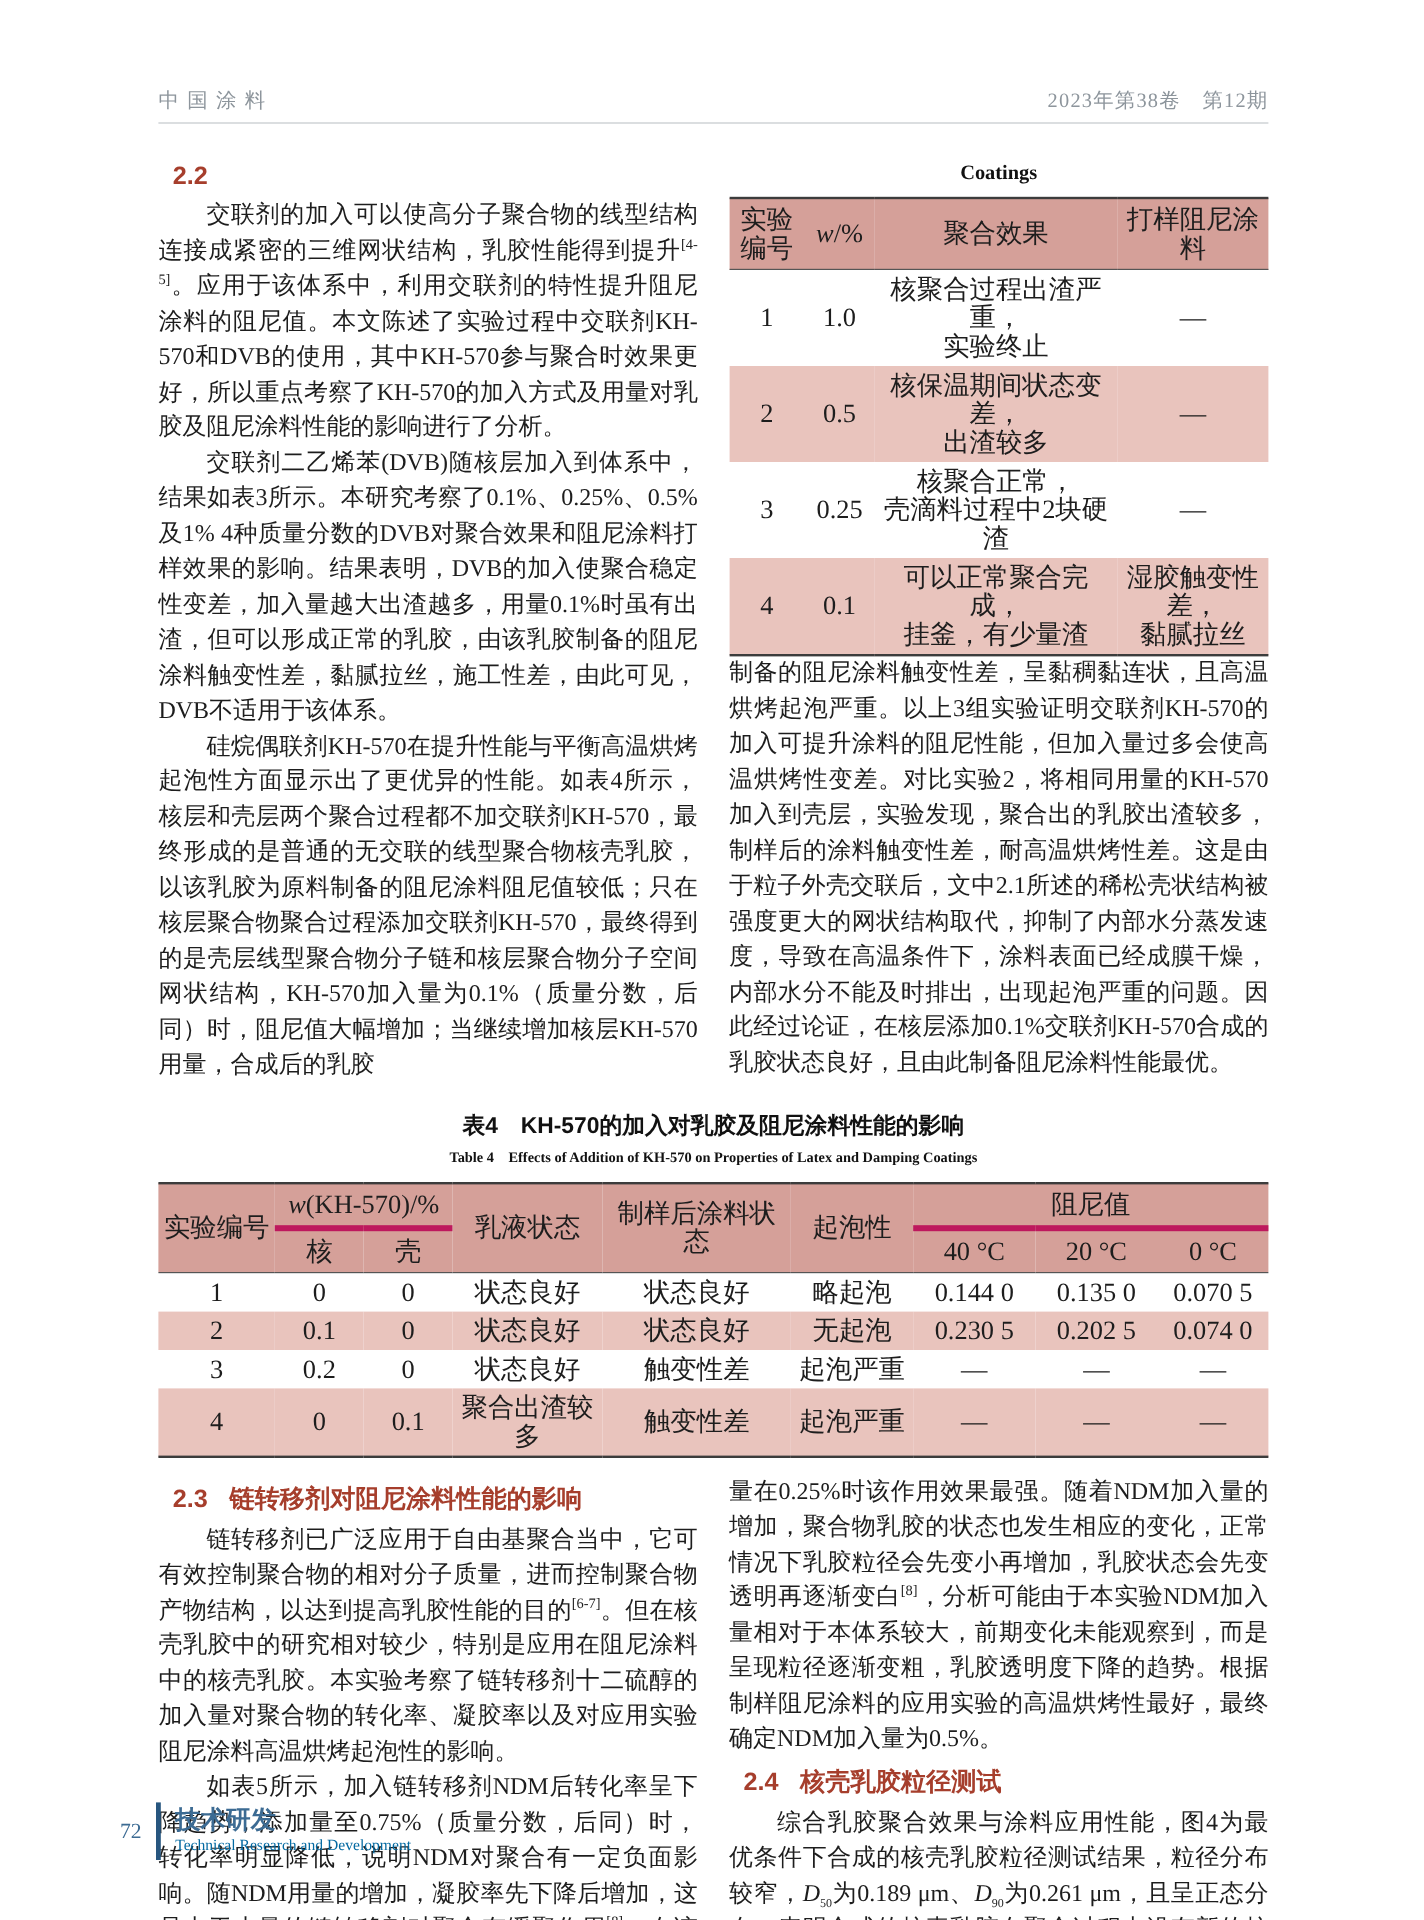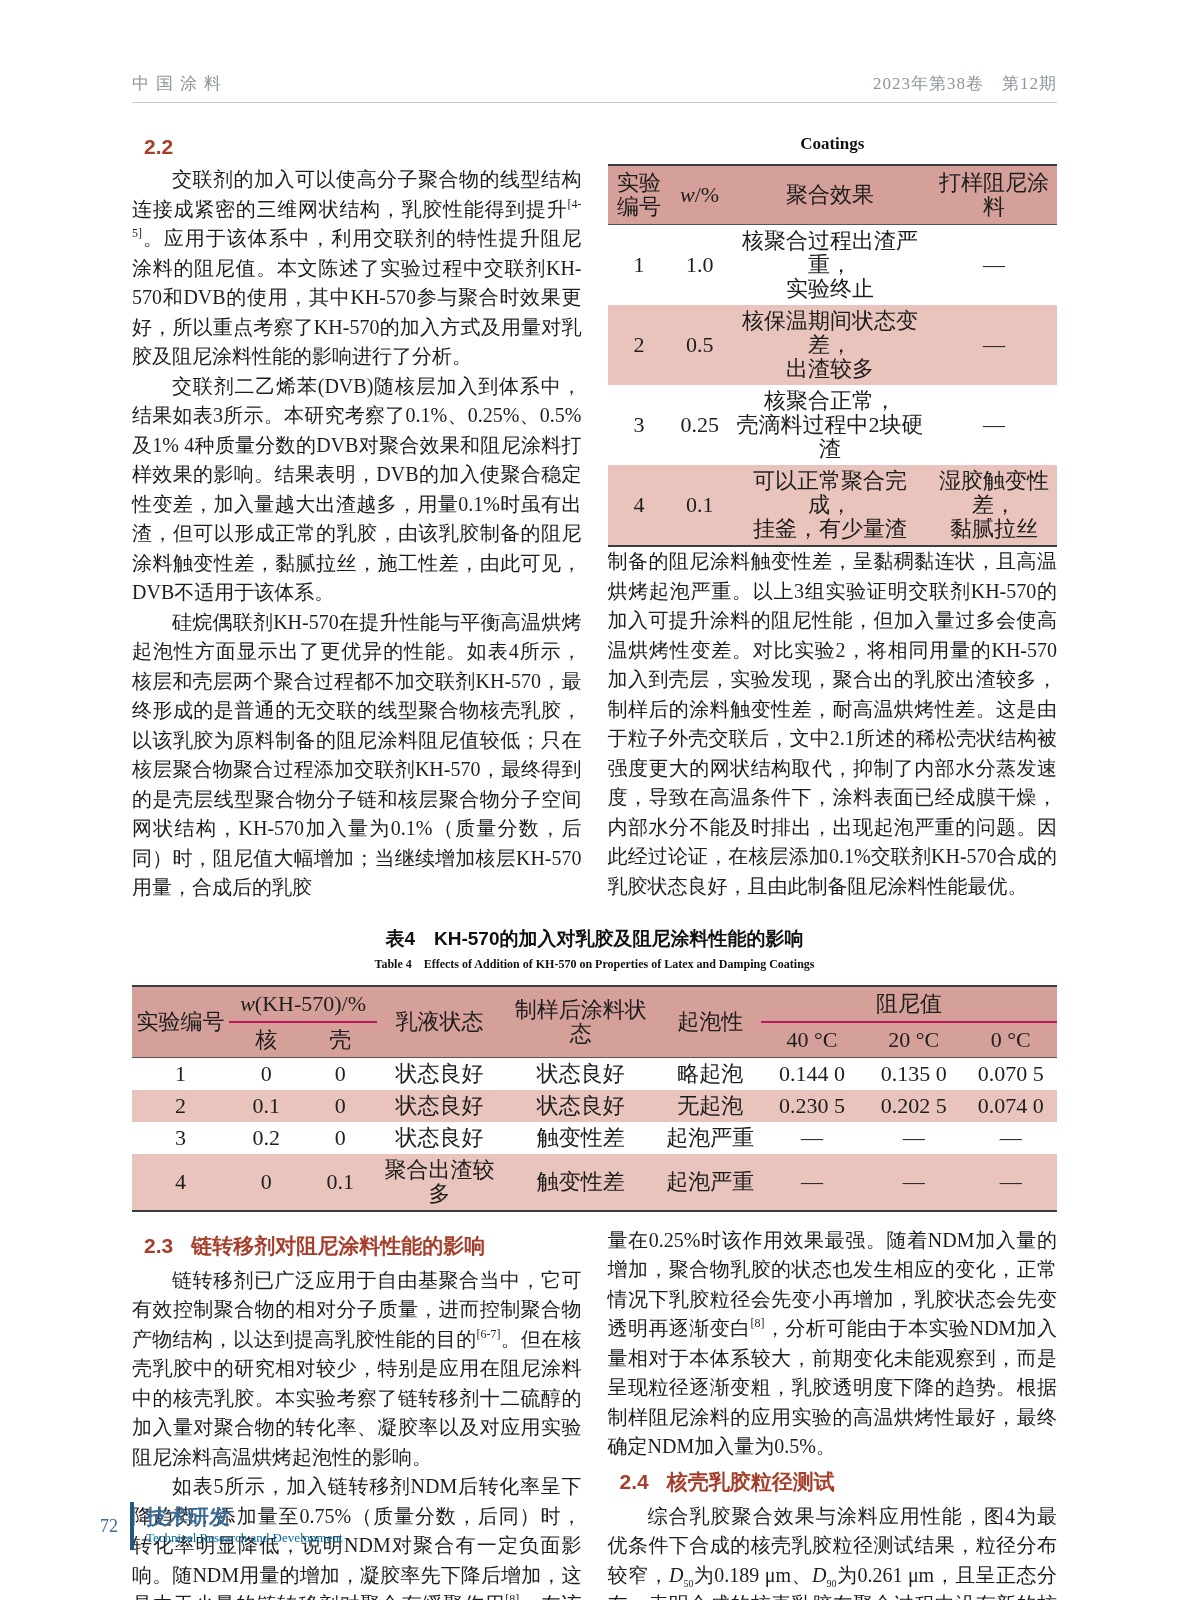--- a/index.html
+++ b/index.html
@@ -58,21 +58,21 @@
     padding:4px 3px;white-space:pre-line;line-height:24px;vertical-align:middle;
   }
   table.data-table tbody tr:nth-child(even) td{background:var(--table-row-pink,#e9c4bd);}
   table.table3 col.c1{width:14%;} table.table3 col.c2{width:13%;}
   table.table3 col.c3{width:45%;} table.table3 col.c4{width:28%;}
   table.table4 col.c1{width:10.5%;} table.table4 col.c2{width:8%;}
   table.table4 col.c3{width:8%;}  table.table4 col.c4{width:13.5%;}
   table.table4 col.c5{width:17%;} table.table4 col.c6{width:11%;}
   table.table4 col.c7{width:11%;} table.table4 col.c8{width:11%;}
   table.table4 col.c9{width:10%;}
-  table.table4 th.group{border-bottom:2px solid #be185d;}
+  table.table4 th.group{border-bottom:5px solid #be185d;}
   .table4-block{margin-top:22px;}
   .table4-block .cap-zh{font-size:19px;}
   .table4-block .cap-en{font-size:12px;}
   .after-table{margin-top:14px;}
   
   .page-footer{
     position:absolute;left:100px;bottom:50px;
     display:flex;align-items:center;gap:12px;
   }
   .page-num{font-size:18px;color:var(--footer-blue,#3c6b93);}

